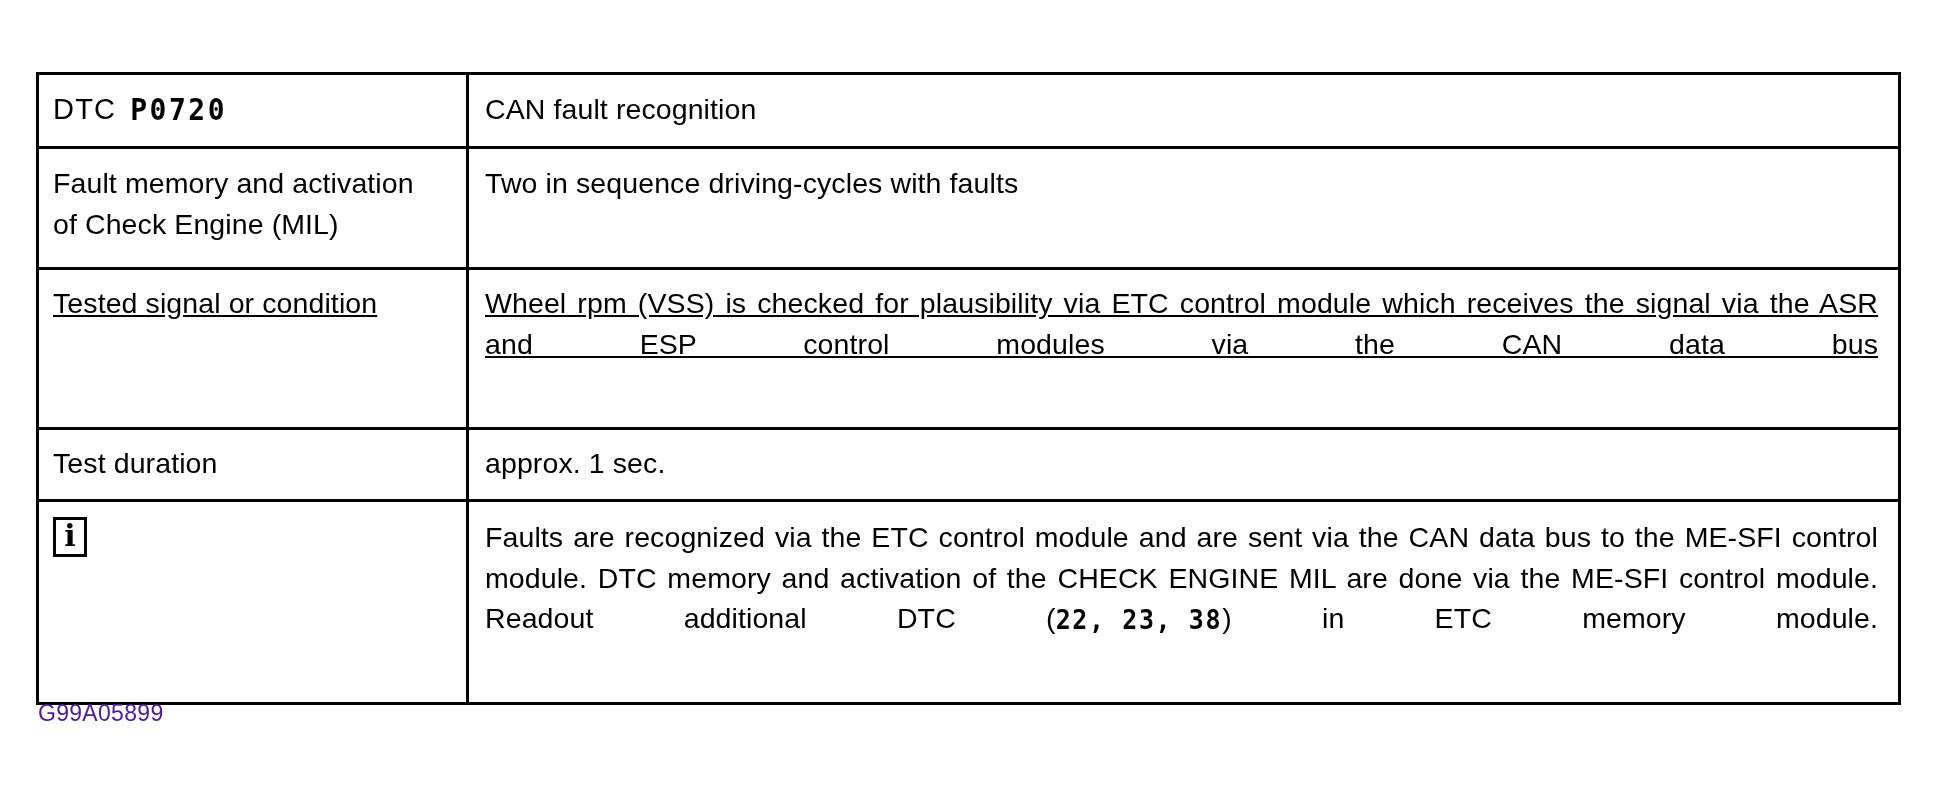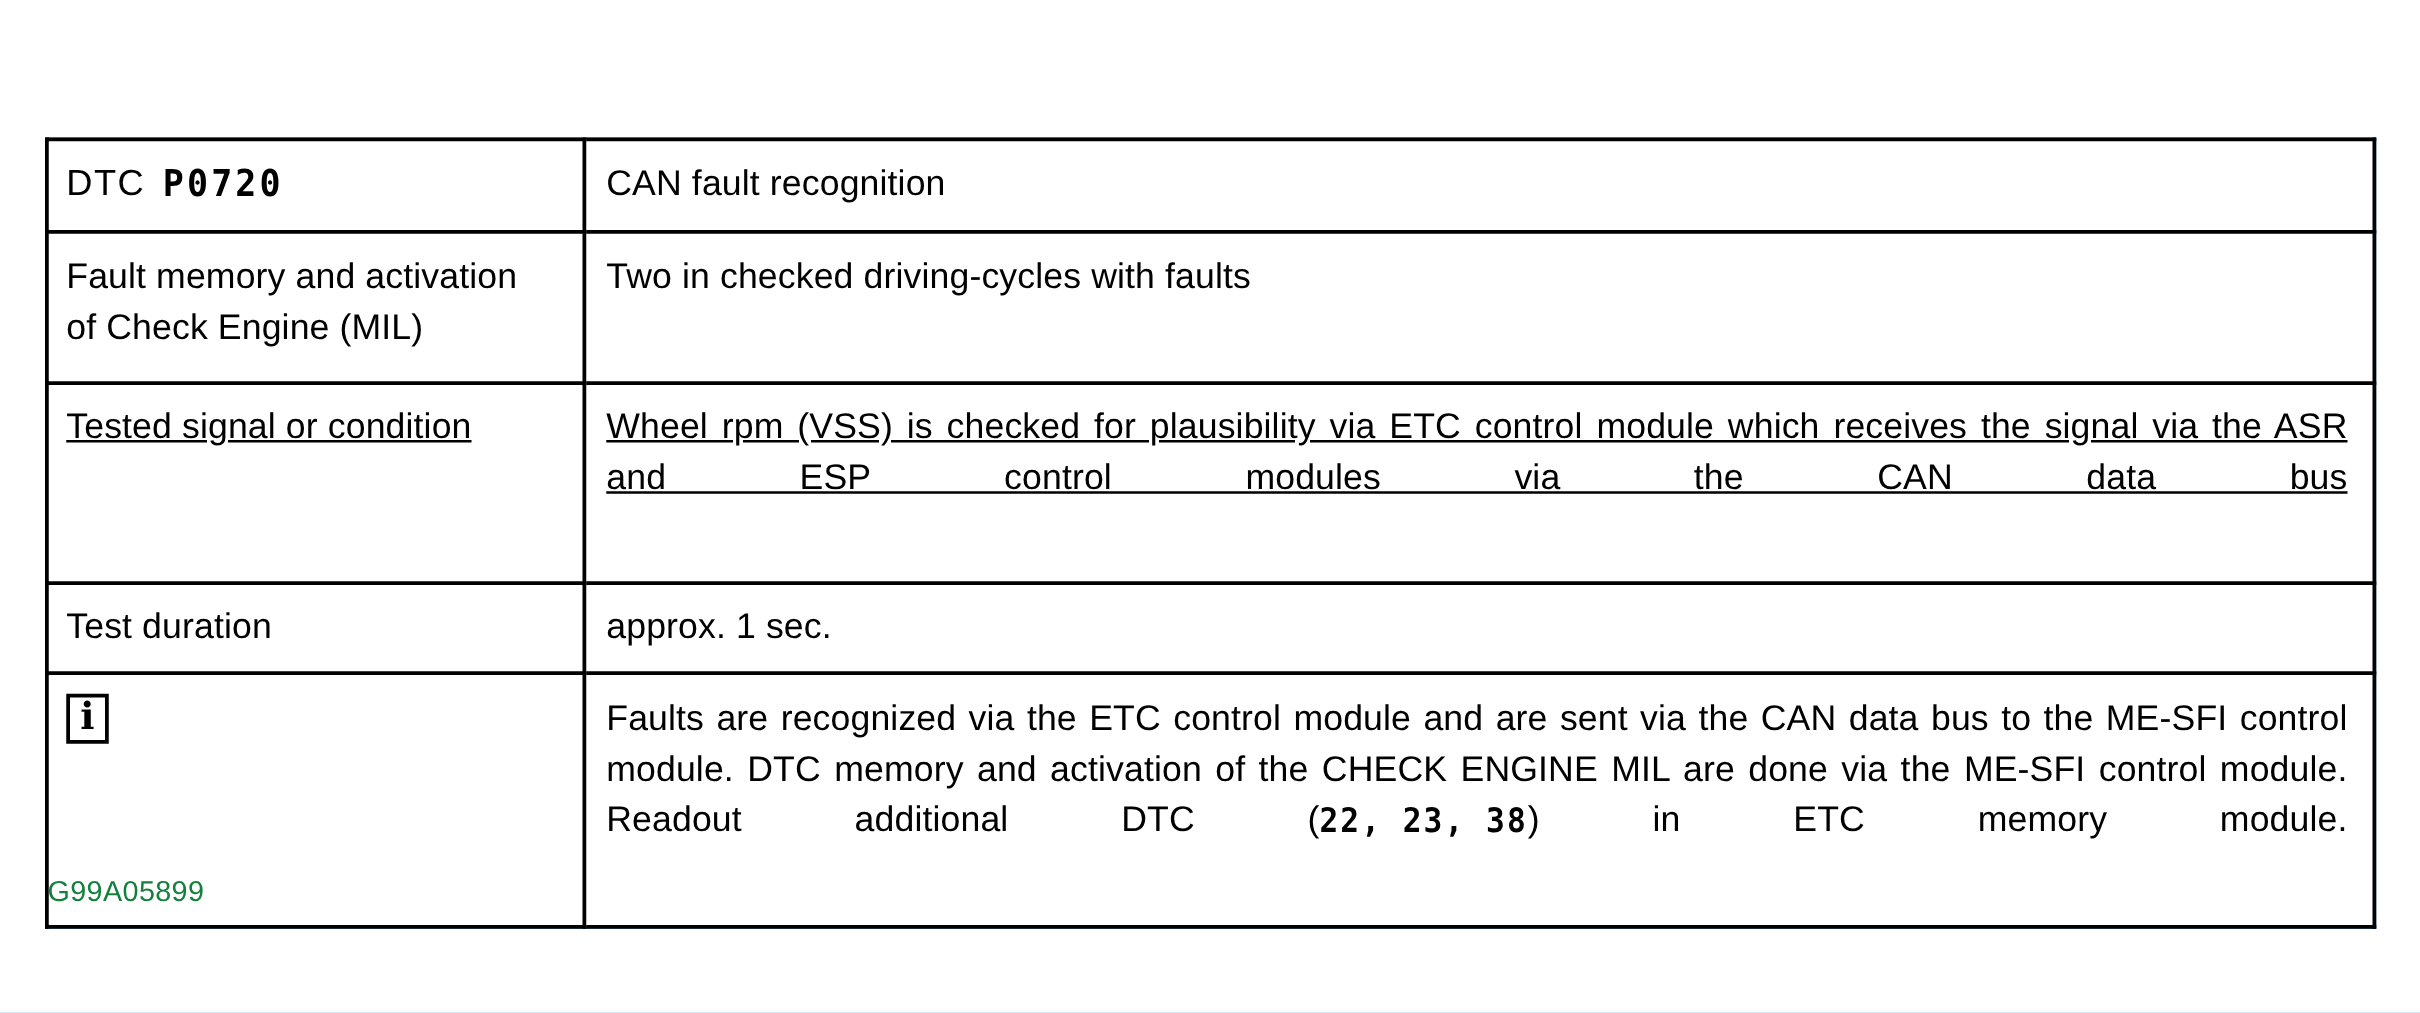--- a/index.html
+++ b/index.html
@@ -28,22 +28,21 @@
     position: absolute;
     left: 36px;
     top: 72px;
     width: 1862px;
   }
 
   table.dtc-table {
     width: 1862px;
     border-collapse: collapse;
     table-layout: fixed;
-    background: #3b82f6;
-    margin-top: 38px;
+    background: #4c1d95;
   }
 
   table.dtc-table td {
     border: 3px solid #000000;
     padding: 0;
     vertical-align: top;
     background: #ffffff;
   }
 
   col.col-label { width: 430px; }
@@ -139,21 +138,21 @@
     color: #000000;
   }
 
   
   .caption {
     position: absolute;
     left: 38px;
     top: 700px;
     font-size: 23px;
     letter-spacing: 0.3px;
-    color: #15803d;
+    color: #4c1d95;
     font-family: "Liberation Sans", sans-serif;
   }
 </style>
 </head>
 <body>
 
 <div class="page">
 
   <div class="dtc-table-wrap">
     <table class="dtc-table">
@@ -175,21 +174,21 @@
         </tr>
 
         <tr class="row-fault">
           <td>
             <div class="cell-pad">
               <div>Fault memory and activation</div>
               <div>of Check Engine (MIL)</div>
             </div>
           </td>
           <td>
-            <div class="cell-pad value">Two in checked driving-cycles with faults</div>
+            <div class="cell-pad value">Two in sequence driving-cycles with faults</div>
           </td>
         </tr>
 
 
         <tr class="row-signal">
           <td>
             <div class="cell-pad">Tested signal or condition</div>
           </td>
           <td>
             <div class="cell-pad value para last-line-left">Wheel rpm (VSS) is checked for plausibility via ETC control module which receives the signal via the ASR and ESP control modules via the CAN data bus</div>

